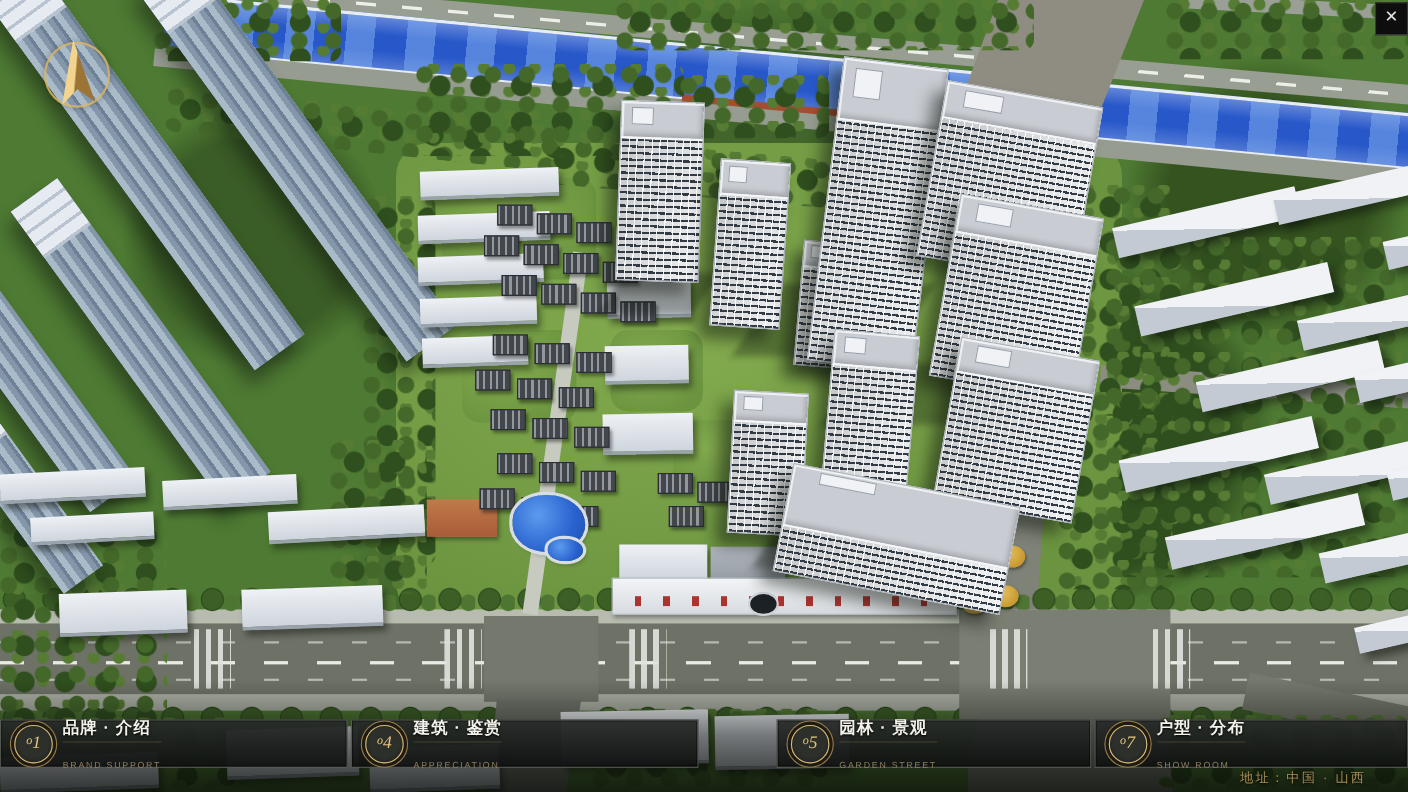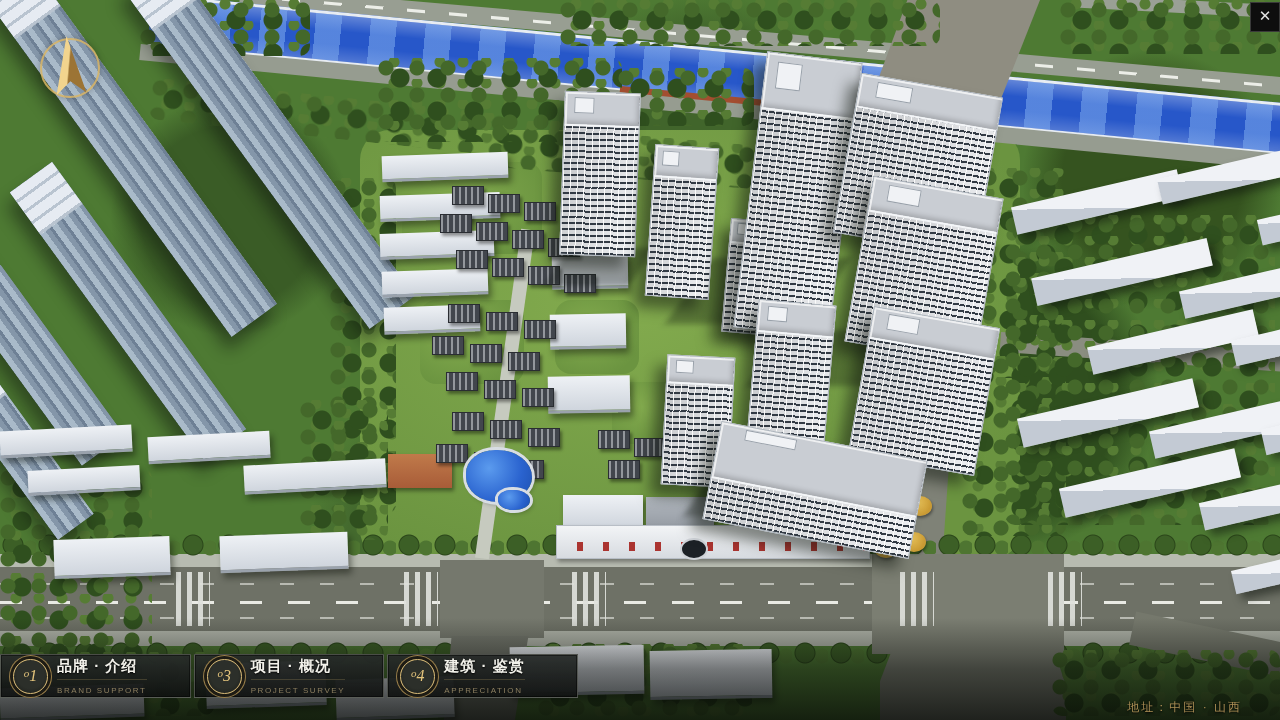--- a/index.html
+++ b/index.html
@@ -67,34 +67,34 @@
   i.vig{background:linear-gradient(180deg, transparent, rgba(8,10,8,.5) 50%, rgba(5,7,5,.78));}
   
   .compass-ring{position:absolute;left:40px;top:38px;width:56px;height:56px;border-radius:50%;
     border:2px solid rgba(216,180,100,.85);box-shadow:0 0 6px rgba(0,0,0,.25);}
   .compass-needle{position:absolute;left:54px;top:36px;width:30px;height:58px;transform:rotate(-5deg);
     clip-path:polygon(50% 0, 100% 100%, 50% 78%, 0 100%);
     background:linear-gradient(100deg, #f2d48e 48%, #9c7435 52%);}
   .close-btn{position:absolute;left:1250px;top:2px;width:28px;height:28px;background:#0e0e0e;
     border:1px solid #3a3a3a;color:#e4e4e4;font-size:15px;line-height:26px;text-align:center;cursor:pointer;}
   .navgroup{position:absolute;top:654px;height:44px;display:flex;gap:3px;}
-  .navgroup.left{left:0;width:578px;}
+  .navgroup.left{left:0;width:635px;}
   .navgroup.right{left:706px;width:574px;}
   .nav-item{flex:1;display:flex;align-items:center;gap:9px;padding-left:12px;box-sizing:border-box;
     background:linear-gradient(180deg, rgba(40,44,42,.94), rgba(15,17,16,.92));
     border:1px solid rgba(168,172,160,.38);box-shadow:inset 0 0 0 1px rgba(0,0,0,.45);cursor:pointer;}
   .badge{width:33px;height:33px;border-radius:50%;flex:0 0 33px;
     background:radial-gradient(circle at 50% 45%, #2c2f2a 55%, #171915);
     border:1px solid #d8ba77;box-shadow:0 0 0 3px #1d1b14, 0 0 0 4px #9a7f4a;
     display:flex;align-items:center;justify-content:center;}
   .num{display:block;font-family:"Liberation Serif",serif;font-style:italic;font-size:16px;color:#e4c47c;line-height:1;}
   .num::first-letter{font-size:11px;vertical-align:4px;}
   .lbl{display:flex;flex-direction:column;min-width:0;}
   .zh{font-size:15px;font-weight:bold;color:#f2f1ea;letter-spacing:1px;white-space:nowrap;text-shadow:0 1px 2px #000;}
-  .en{font-size:8px;letter-spacing:1.6px;color:#8d7f60;margin-top:3px;padding-top:6px;white-space:nowrap;
+  .en{font-size:8px;letter-spacing:1.6px;color:#8d7f60;margin-top:3px;padding-top:16px;white-space:nowrap;
     border-top:1px solid rgba(160,140,90,.3);}
   .logo-panel{position:absolute;left:578px;top:636px;width:128px;height:80px;
     background:linear-gradient(180deg,#17181c,#0a0b0d);border:2px solid #55504a;
     box-shadow:0 0 0 1px #0a0a0a, inset 0 0 0 1px rgba(190,160,95,.25);
     display:flex;flex-direction:column;align-items:center;justify-content:center;gap:4px;cursor:pointer;}
   .oct{position:relative;width:28px;height:28px;background:#caa763;
     clip-path:polygon(30% 0,70% 0,100% 30%,100% 70%,70% 100%,30% 100%,0 70%,0 30%);}
   .oct-in{position:absolute;inset:3px;background:#101114;
     clip-path:polygon(30% 0,70% 0,100% 30%,100% 70%,70% 100%,30% 100%,0 70%,0 30%);
     background-image:repeating-linear-gradient(0deg,transparent 0 4px, rgba(202,167,99,.9) 4px 5px),
@@ -283,37 +283,46 @@
       <div class="badge">
           <span class="num">o1</span>
         </div>
       <div class="lbl">
         <div class="zh">品牌 · 介绍</div>
         <div class="en">BRAND SUPPORT</div>
       </div>
     </div>
     <div class="nav-item">
       <div class="badge">
-          <span class="num">o3</span>
-        </div>
-      <div class="lbl">
-        <div class="zh">项目 · 概况</div>
-        <div class="en">PROJECT SURVEY</div>
-      </div>
-    </div>
-    <div class="nav-item">
-      <div class="badge">
           <span class="num">o4</span>
         </div>
       <div class="lbl">
         <div class="zh">建筑 · 鉴赏</div>
         <div class="en">APPRECIATION</div>
       </div>
     </div>
   </div>
 
 
   <div class="navgroup right">
+    <div class="nav-item">
+      <div class="badge">
+          <span class="num">o5</span>
+        </div>
+      <div class="lbl">
+        <div class="zh">园林 · 景观</div>
+        <div class="en">GARDEN STREET</div>
+      </div>
+    </div>
+    <div class="nav-item">
+      <div class="badge">
+          <span class="num">o7</span>
+        </div>
+      <div class="lbl">
+        <div class="zh">户型 · 分布</div>
+        <div class="en">SHOW ROOM</div>
+      </div>
+    </div>
   </div>
 
   <div class="address">地址：中国 · 山西</div>
 
 </div>
 
 </body></html>

